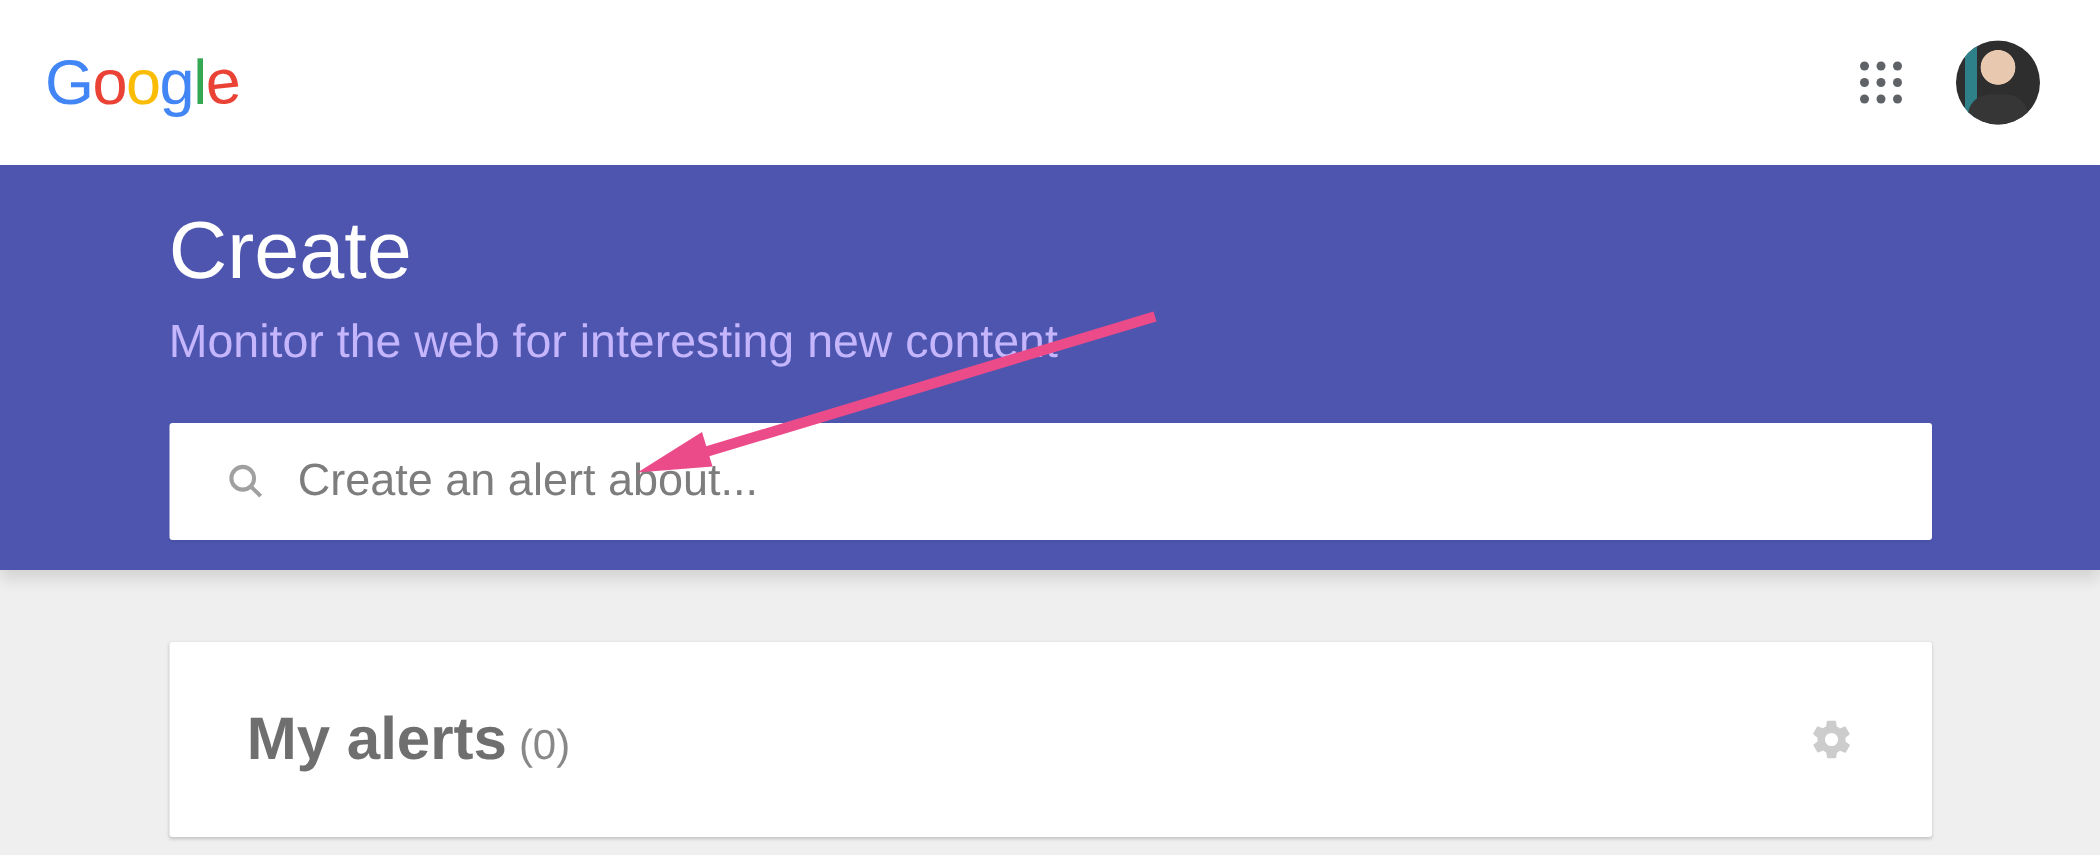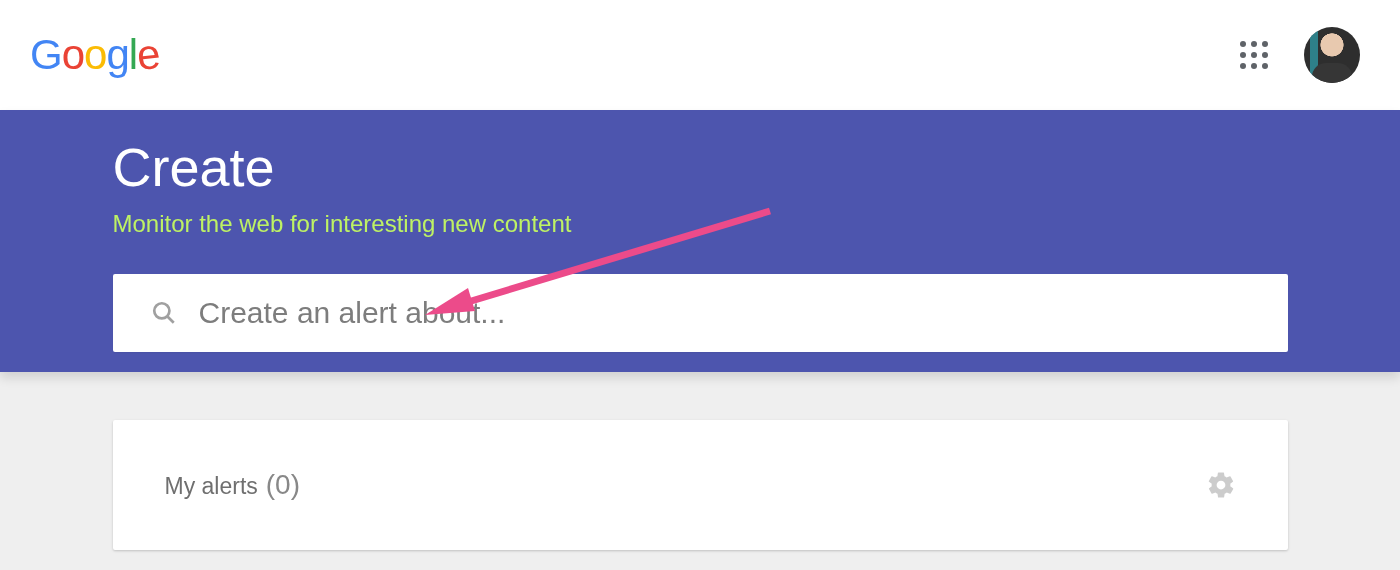--- a/index.html
+++ b/index.html
@@ -76,22 +76,22 @@
       z-index:1;
     }
     .container { width:1175px; margin:0 auto; }
     .title {
       font-size:54px;
       color:#fff;
       font-weight:300;
       margin-bottom:12px;
     }
     .subtitle {
-      font-size:24px;
-      color:#bef264;
+      font-size:31px;
+      color:#c4b5fd;
       font-weight:300;
       margin-bottom:36px;
     }
     .searchbox {
       background:#fff;
       height:78px;
       display:flex;
       align-items:center;
       padding:0 38px;
       border-radius:2px;
@@ -113,21 +113,21 @@
       width:100%;
       min-height:130px;
       border-radius:2px;
       box-shadow:0 1px 3px rgba(0,0,0,.12),0 1px 2px rgba(0,0,0,.08);
       display:flex;
       align-items:center;
       justify-content:space-between;
       padding:0 52px;
     }
     .panel-left { display:flex; align-items:baseline; gap:8px; color:#6f6f6f;}
-    .panel-title { font-size:23px; font-weight:400; }
+    .panel-title { font-size:40px; font-weight:700; }
     .panel-count { font-size:28px; color:#888; }
     .gear-icon { width:30px;height:30px; cursor:pointer; opacity:.5; }
     .gear-icon svg{width:100%;height:100%;fill:#9a9a9a;}
     
     .arrow {
       position:absolute;
       left:420px;
       top:203px;
       width:360px;
       height:120px;

